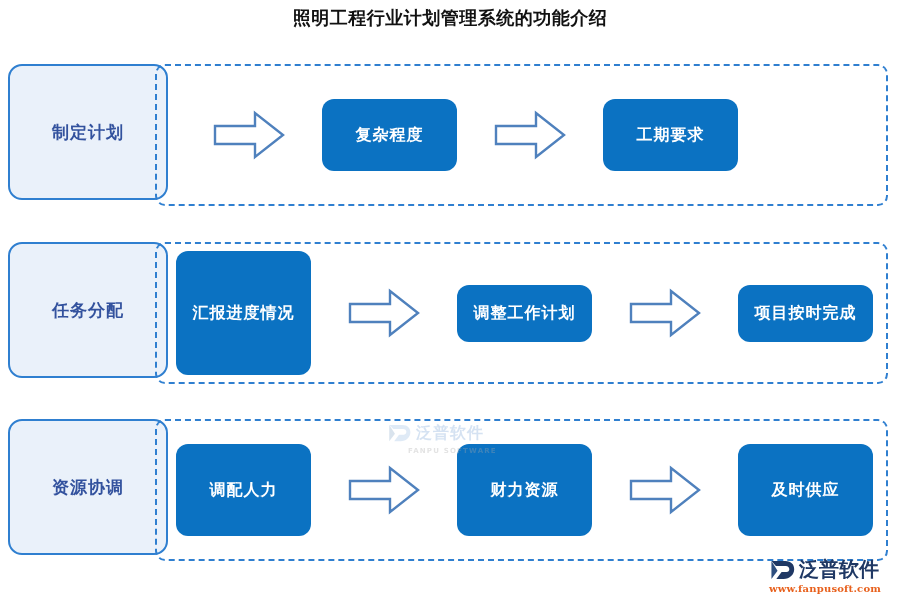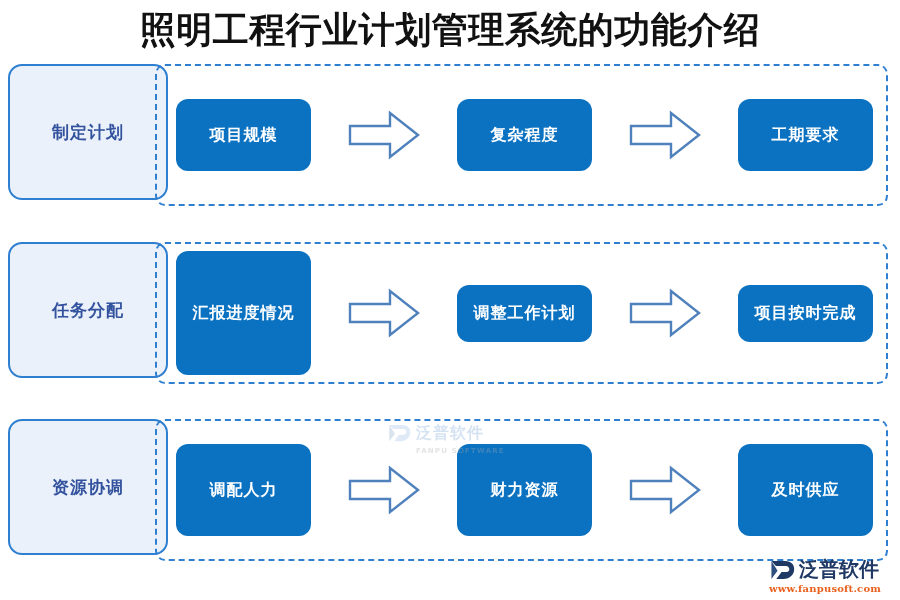--- a/index.html
+++ b/index.html
@@ -16,21 +16,21 @@
   }
 
   
   .title {
     position: absolute;
     left: 0;
     top: 6px;
     width: 900px;
     text-align: center;
     font-family: "DejaVu Serif", "Liberation Serif", serif;
-    font-size: 36px;
+    font-size: 18px;
     font-weight: 700;
     color: #111111;
     letter-spacing: 0.5px;
     white-space: nowrap;
   }
 
   
   .row {
     position: absolute;
     left: 0;
@@ -150,21 +150,21 @@
     color: #7fa8d8;
     letter-spacing: 1px;
     white-space: nowrap;
   }
   .watermark .wm-sub {
     font-family: "DejaVu Sans", "Liberation Sans", sans-serif;
     font-size: 7px;
     font-weight: 700;
     color: #a9a9a9;
     letter-spacing: 1.2px;
-    margin-left: 30px;
+    margin-left: 22px;
     margin-top: 1px;
     white-space: nowrap;
   }
 
   
   .brand {
     position: absolute;
     left: 768px;
     top: 556px;
     width: 128px;
@@ -208,23 +208,20 @@
 
   <div class="stage-label">
     <span class="txt">制定计划</span>
   </div>
 
   <div class="dashed-box"></div>
 
   <div class="flow">
     <div style="width:21px;flex:0 0 auto;"></div>
 
-    <div class="node n1">
-      <span class="txt">项目规模</span>
-    </div>
 
     <div style="width:37px;flex:0 0 auto;"></div>
     <div class="arrow">
       <svg width="72" height="52" viewBox="0 0 72 52">
         <polygon points="2,17 42,17 42,4 70,26 42,48 42,35 2,35" fill="#ffffff" stroke="#4f81bd" stroke-width="2.4" stroke-linejoin="miter"></polygon>
       </svg>
     </div>
     <div style="width:37px;flex:0 0 auto;"></div>
 
     <div class="node n2">

